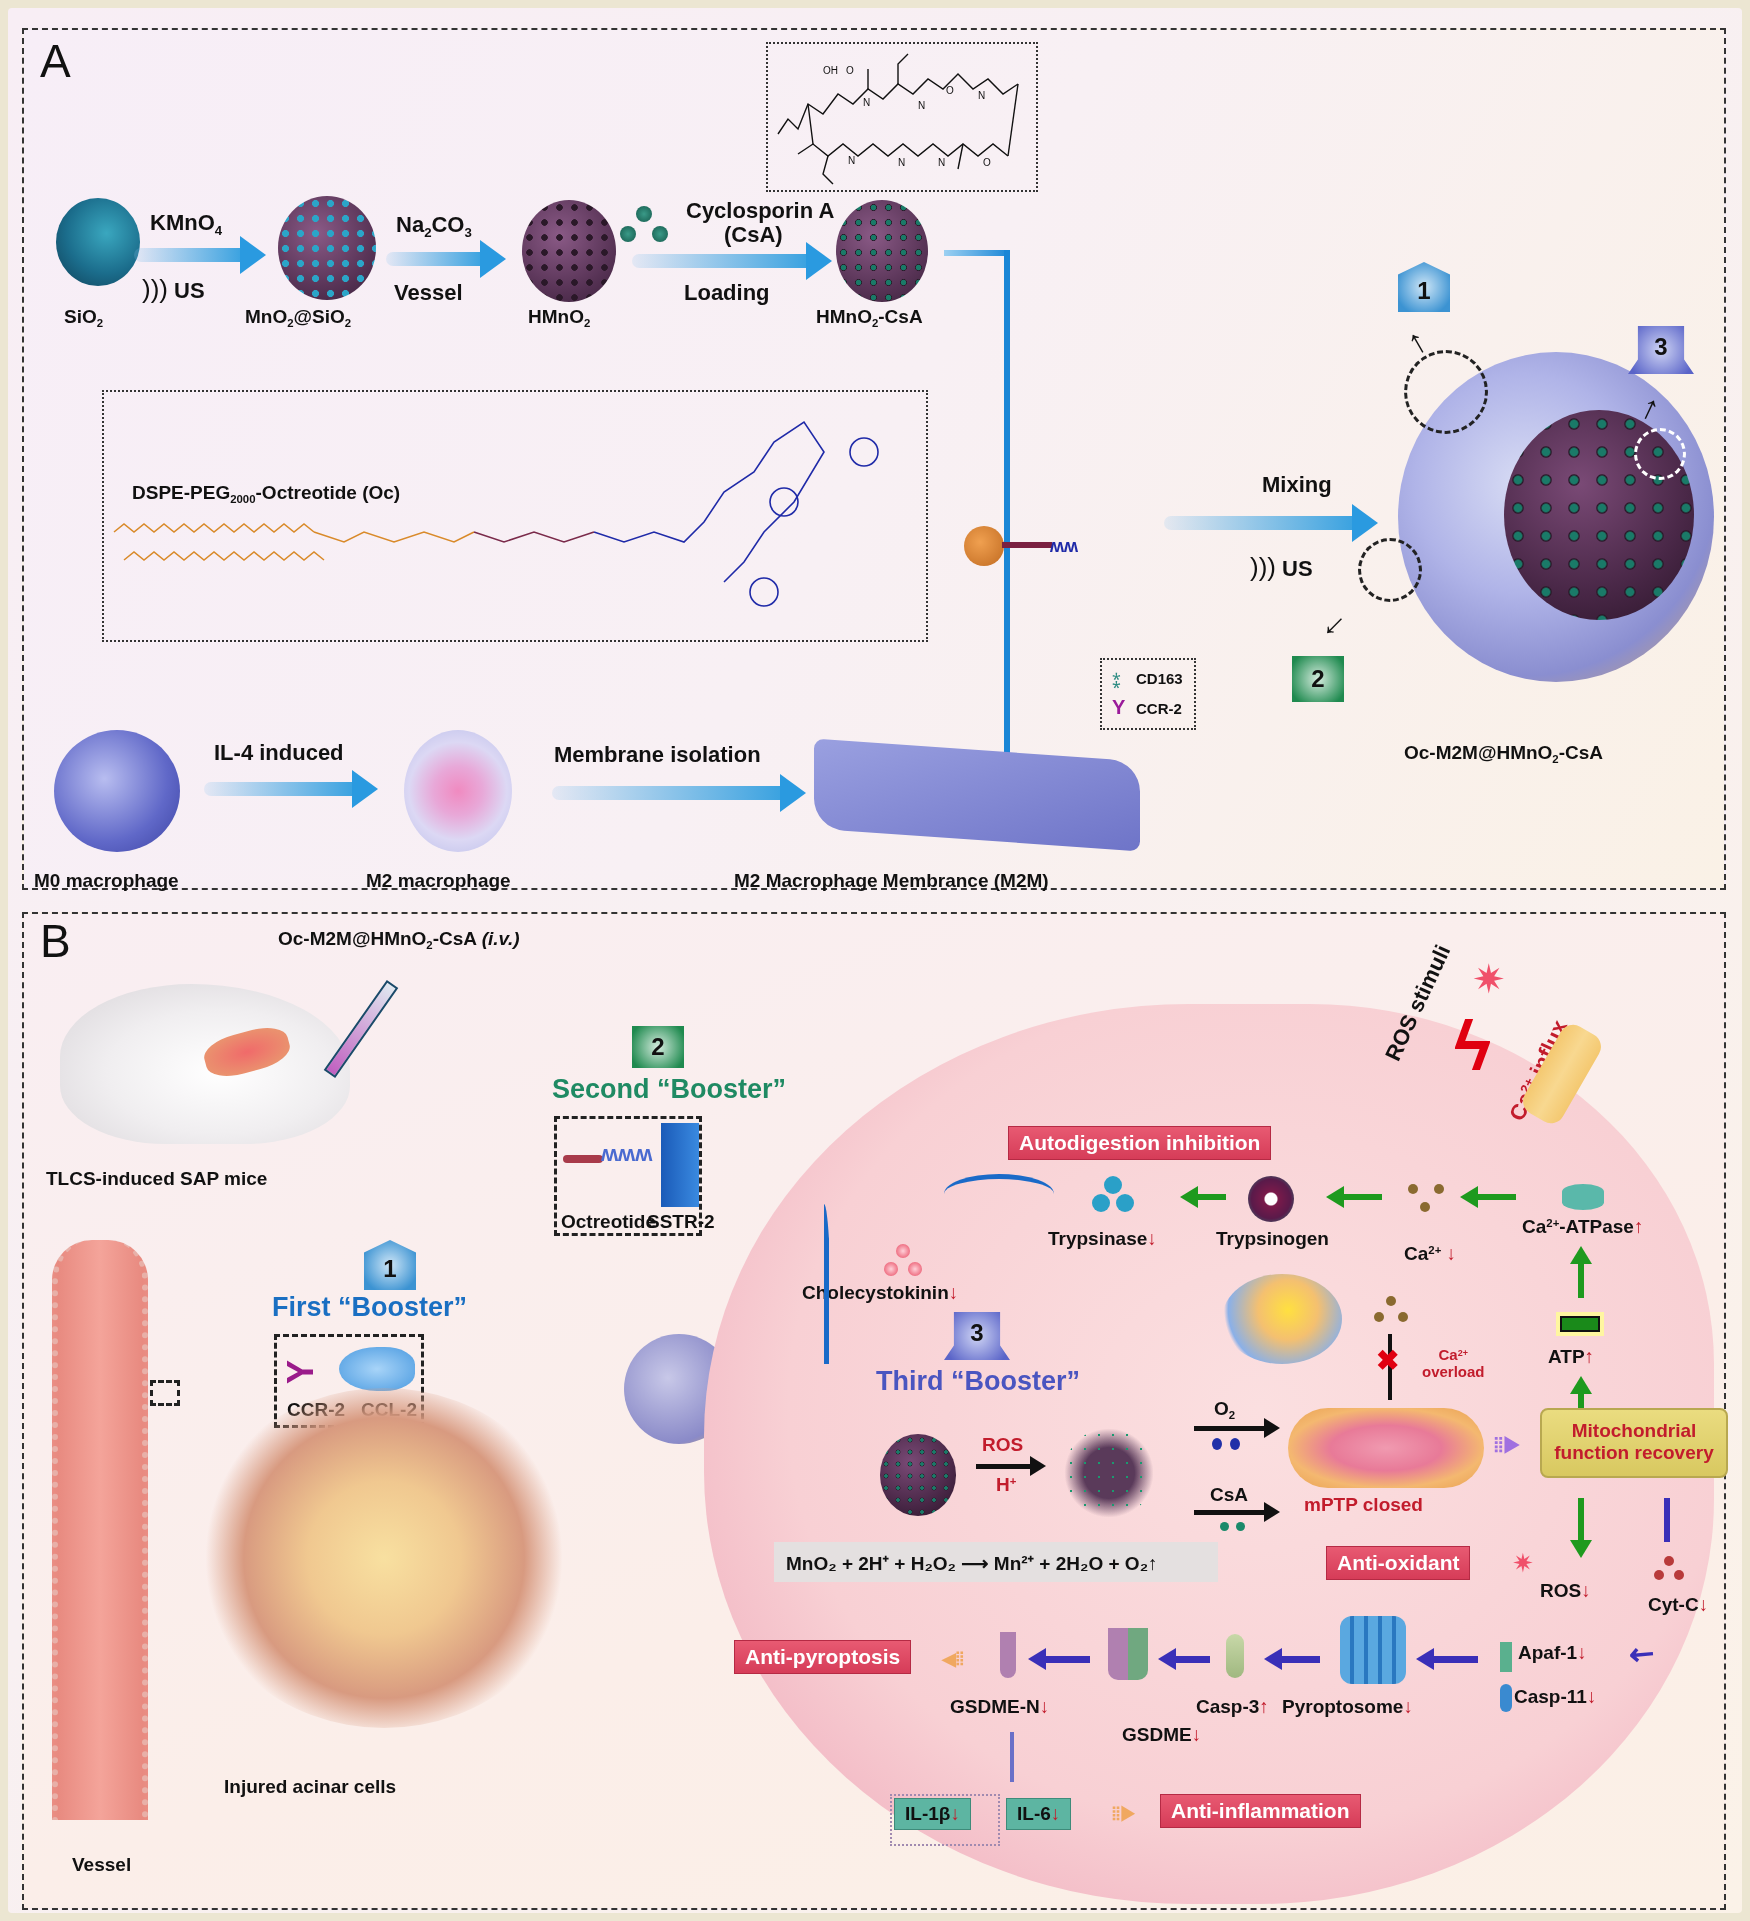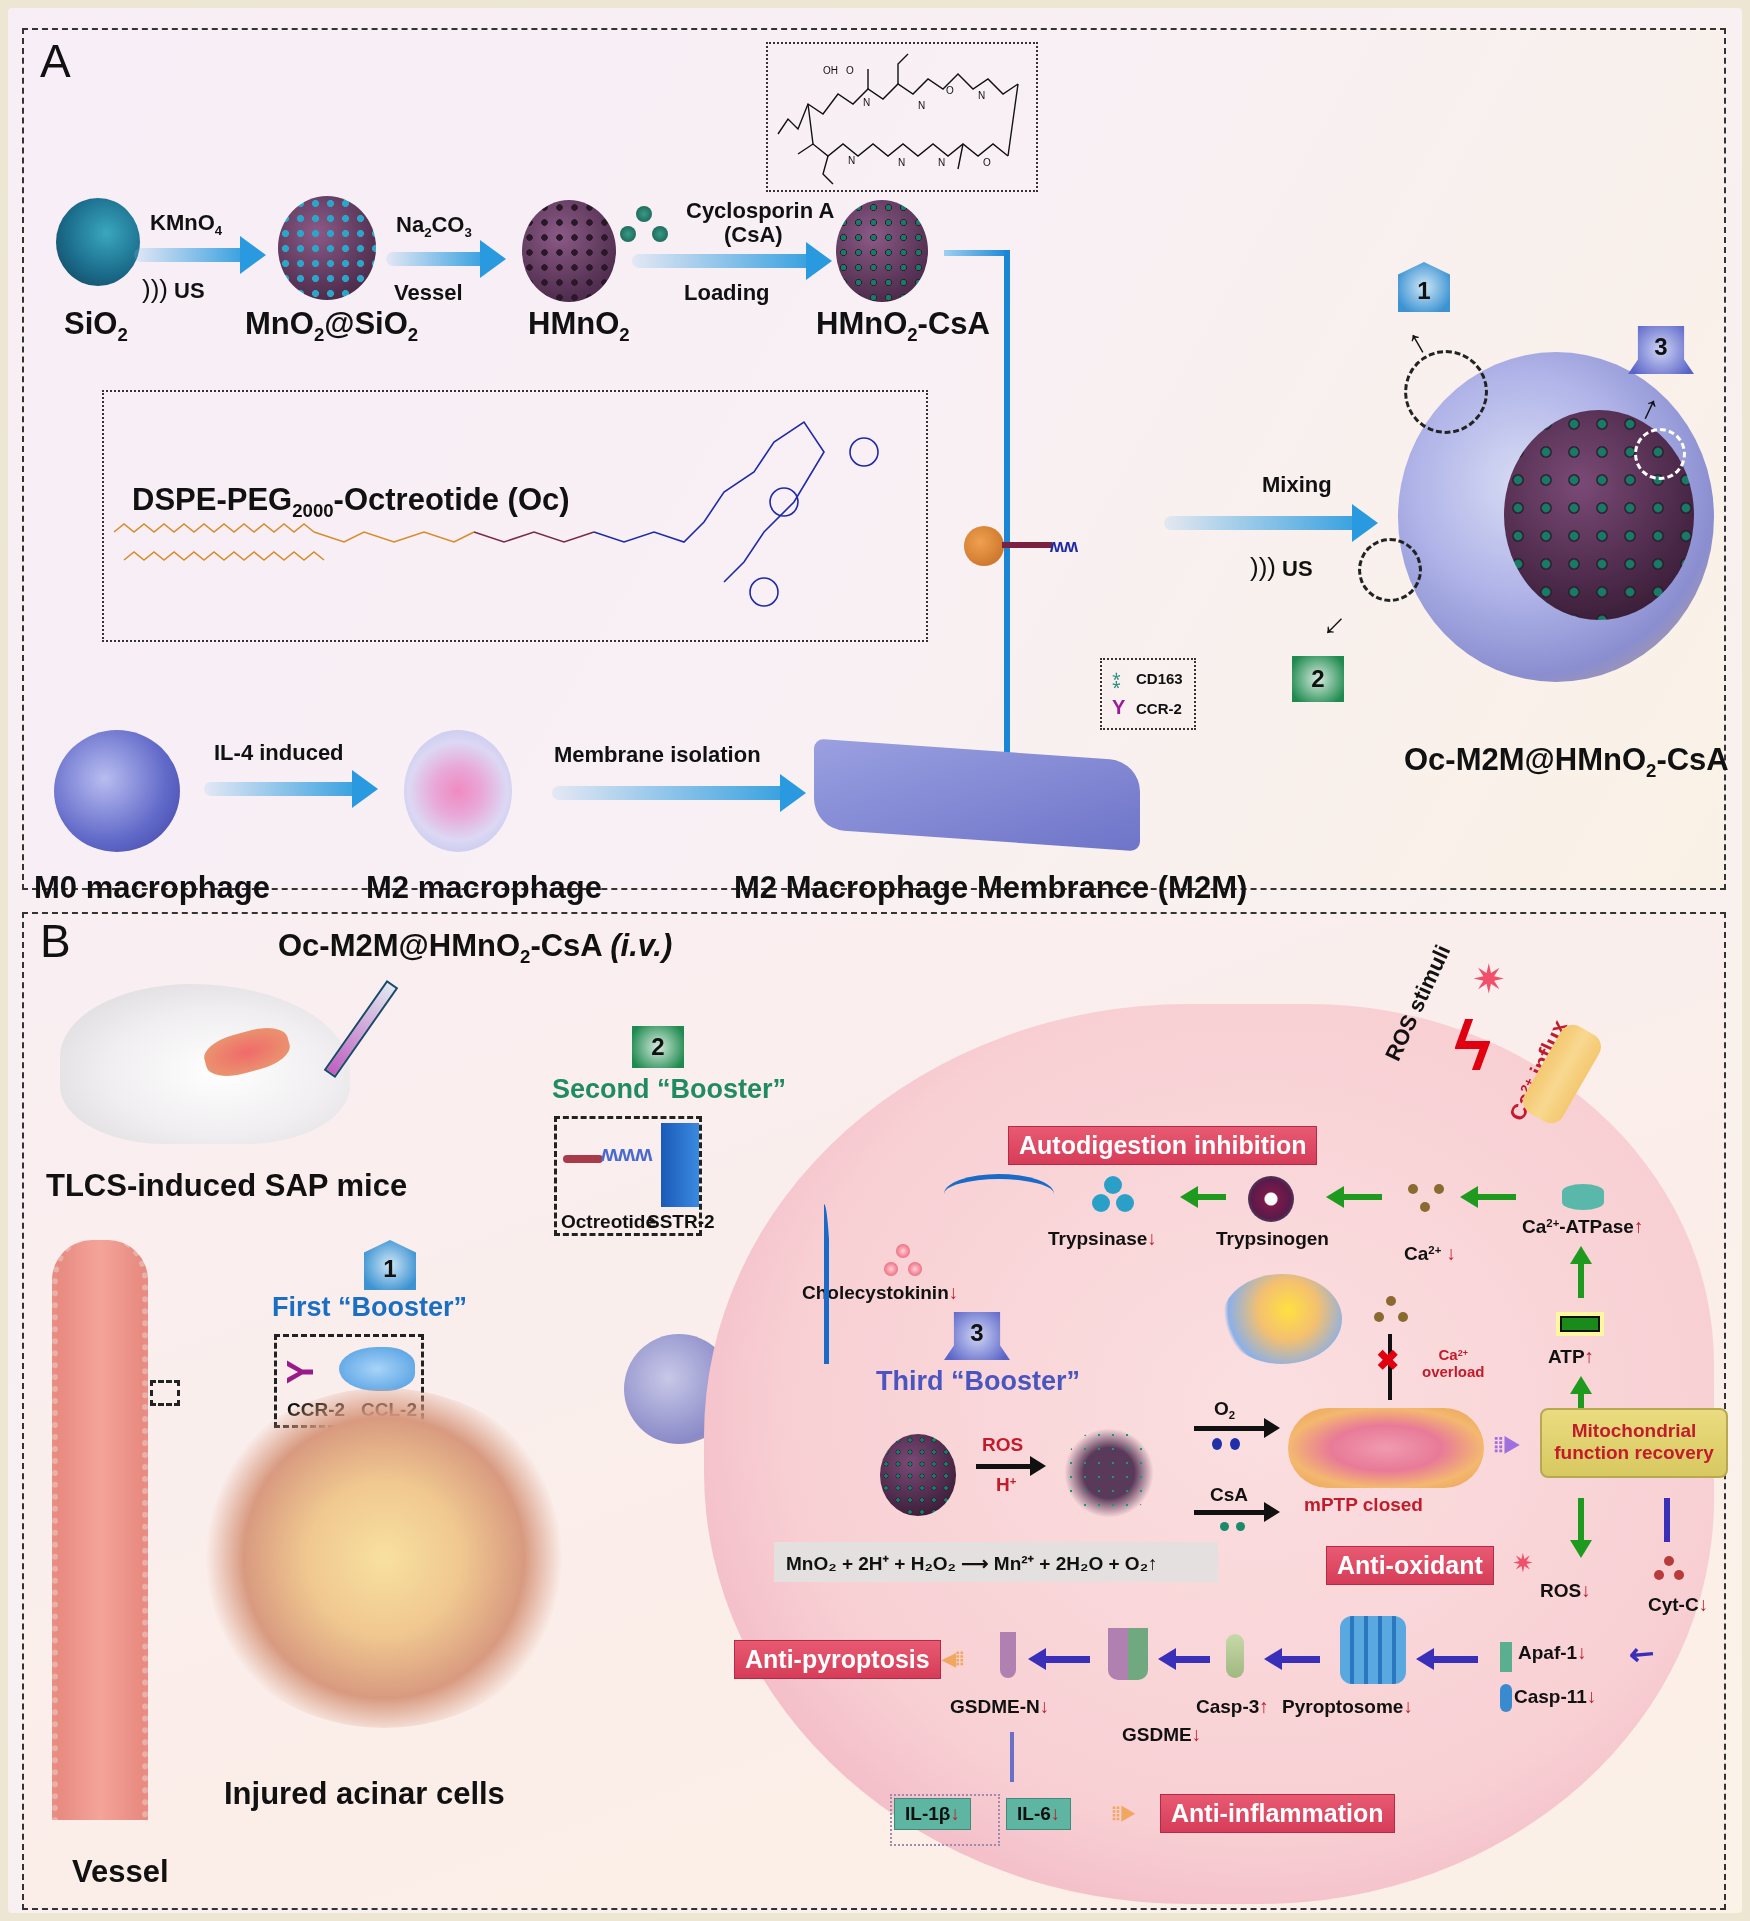--- a/index.html
+++ b/index.html
@@ -16,21 +16,21 @@
     border-radius: 4px;
   }
   .panel {
     position: absolute; border: 2px dashed #333;
   }
   #panel-a { left: 22px; top: 28px; width: 1704px; height: 862px; background: linear-gradient(120deg,#f7eef7 0%,#f8f0f4 50%,#faf1e6 100%); }
   #panel-b { left: 22px; top: 912px; width: 1704px; height: 998px; background: linear-gradient(160deg,#f9eef2 0%,#fbeee9 60%,#fbf0e6 100%); }
   .panel-letter { position: absolute; font-size: 46px; font-weight: 400; font-family: "Liberation Sans", sans-serif; }
   .abs { position: absolute; }
   .lbl { position: absolute; font-weight: 700; white-space: nowrap; font-family: "Liberation Sans Narrow","Liberation Sans", sans-serif; }
-  .lbl-lg { font-size: 31px; }
+  .lbl-lg { font-size: 19px; }
   .lbl-md { font-size: 22px; }
   .lbl-sm { font-size: 19px; }
   .lbl-xs { font-size: 15px; }
   .sub { font-size: 0.6em; vertical-align: -0.35em; }
   .sup { font-size: 0.6em; vertical-align: 0.5em; }
   .arrow-h {
     position: absolute; height: 14px;
     background: linear-gradient(90deg, rgba(150,200,240,0.2), #3aa2e0);
     border-radius: 7px 0 0 7px;
   }
@@ -51,21 +51,21 @@
   .dashed-box { position: absolute; border: 3px dashed #222; }
   .badge {
     position: absolute; width: 52px; height: 42px; display: flex; align-items: center; justify-content: center;
     font-weight: 700; font-size: 24px; color: #111;
   }
   .badge-1 { background: radial-gradient(circle, #cfe6f7 0%, #3c93d2 80%); clip-path: polygon(0 25%, 50% 0, 100% 25%, 100% 100%, 0 100%); height: 50px; padding-top: 8px; }
   .badge-2 { background: radial-gradient(circle, #d6ecdf 0%, #1f8a4f 85%); }
   .badge-3 { background: radial-gradient(circle, #cfd4f4 0%, #5a64c8 85%); clip-path: polygon(15% 0, 85% 0, 85% 70%, 100% 100%, 0 100%, 15% 70%); height: 48px; padding-bottom: 6px; }
   .red-box {
     position: absolute; background: linear-gradient(#e85a72, #d63c58); color: #fff; font-weight: 700;
-    font-size: 25px; padding: 4px 10px; border: 1px solid #b52a44; white-space: nowrap;
+    font-size: 21px; padding: 4px 10px; border: 1px solid #b52a44; white-space: nowrap;
   }
   .teal-box {
     position: absolute; background: #5db5a2; border: 1px solid #3e8b7a; color: #111; font-weight: 700;
     font-size: 19px; padding: 4px 10px;
   }
   .arr-dn-red { color: #c21c2c; font-weight: 700; }
   .arr-up-red { color: #c21c2c; font-weight: 700; }
   .green-arrow { position: absolute; height: 6px; background: #1e9a1e; }
   .green-arrow.left::before { content:""; position:absolute; left:-16px; top:-8px; border-right:18px solid #1e9a1e; border-top:11px solid transparent; border-bottom:11px solid transparent; }
   .green-arrow-v { position: absolute; width: 6px; background: #1e9a1e; }

